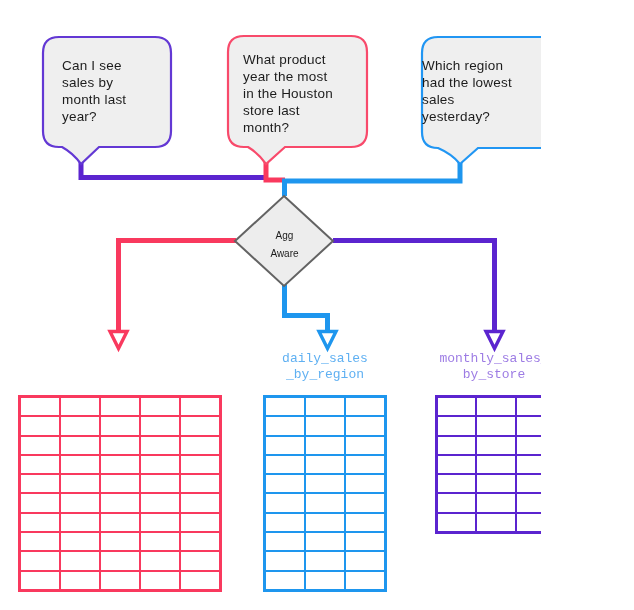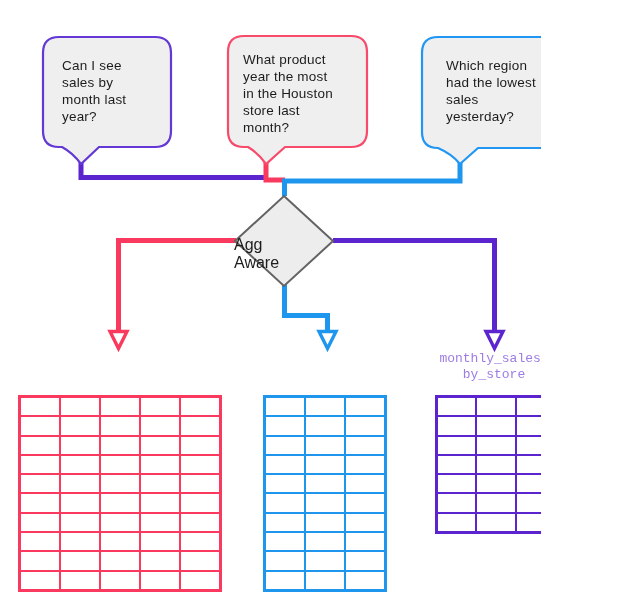--- a/index.html
+++ b/index.html
@@ -20,22 +20,22 @@
   .bubble-shape{fill:var(--bubble-fill);stroke-width:2.2;}
   .bubble-shape.b-purple{stroke:var(--bubble-purple);}
   .bubble-shape.b-pink{stroke:var(--bubble-pink);}
   .bubble-shape.b-blue{stroke:var(--bubble-blue);}
   .diamond-shape{fill:var(--diamond-fill);stroke:var(--diamond-border);stroke-width:2;}
   .q-text{
     position:absolute;white-space:pre-line;color:var(--text);
     font-size:13.5px;line-height:17px;letter-spacing:.2px;
   }
   .diamond-label{
-    position:absolute;left:234px;top:236px;width:101px;
-    white-space:pre-line;color:var(--text);font-size:16px;line-height:17.5px;
+    position:absolute;left:234px;top:227px;width:101px;text-align:center;
+    white-space:pre-line;color:var(--text);font-size:10px;line-height:17.5px;
   }
   .t-label{
     position:absolute;width:170px;text-align:center;white-space:pre-line;
     font-family:"Liberation Mono","DejaVu Sans Mono",monospace;
     font-size:13px;line-height:16px;
   }
   .grid-table{
     position:absolute;display:grid;gap:2px;border-style:solid;border-width:3px;
     box-sizing:border-box;
   }
@@ -80,28 +80,30 @@
 
   <div class="q-text" style="left:62px;top:57px;width:110px">Can I see
 sales by
 month last
 year?</div>
   <div class="q-text" style="left:243px;top:51px;width:122px">What product
 year the most
 in the Houston
 store last
 month?</div>
-  <div class="q-text" style="left:446px;top:57px;width:122px">Which region
+  <div class="q-text" style="left:422px;top:57px;width:122px">Which region
 had the lowest
 sales
 yesterday?</div>
 
   <div class="diamond-label">Agg
 Aware</div>
 
+  <div class="t-label" style="left:240px;top:351px;color:var(--blue-label)">daily_sales
+_by_region</div>
   <div class="t-label" style="left:409px;top:351px;color:var(--purple-label)">monthly_sales_
 by_store</div>
 
   <div class="grid-table" style="left: 18px; top: 395px; width: 204px; height: 197px; grid-template-columns: repeat(5, 1fr); background: var(--pink); border-color: var(--pink);">
       <div class="cell"></div>
       <div class="cell"></div>
       <div class="cell"></div>
       <div class="cell"></div>
       <div class="cell"></div>
       <div class="cell"></div>

